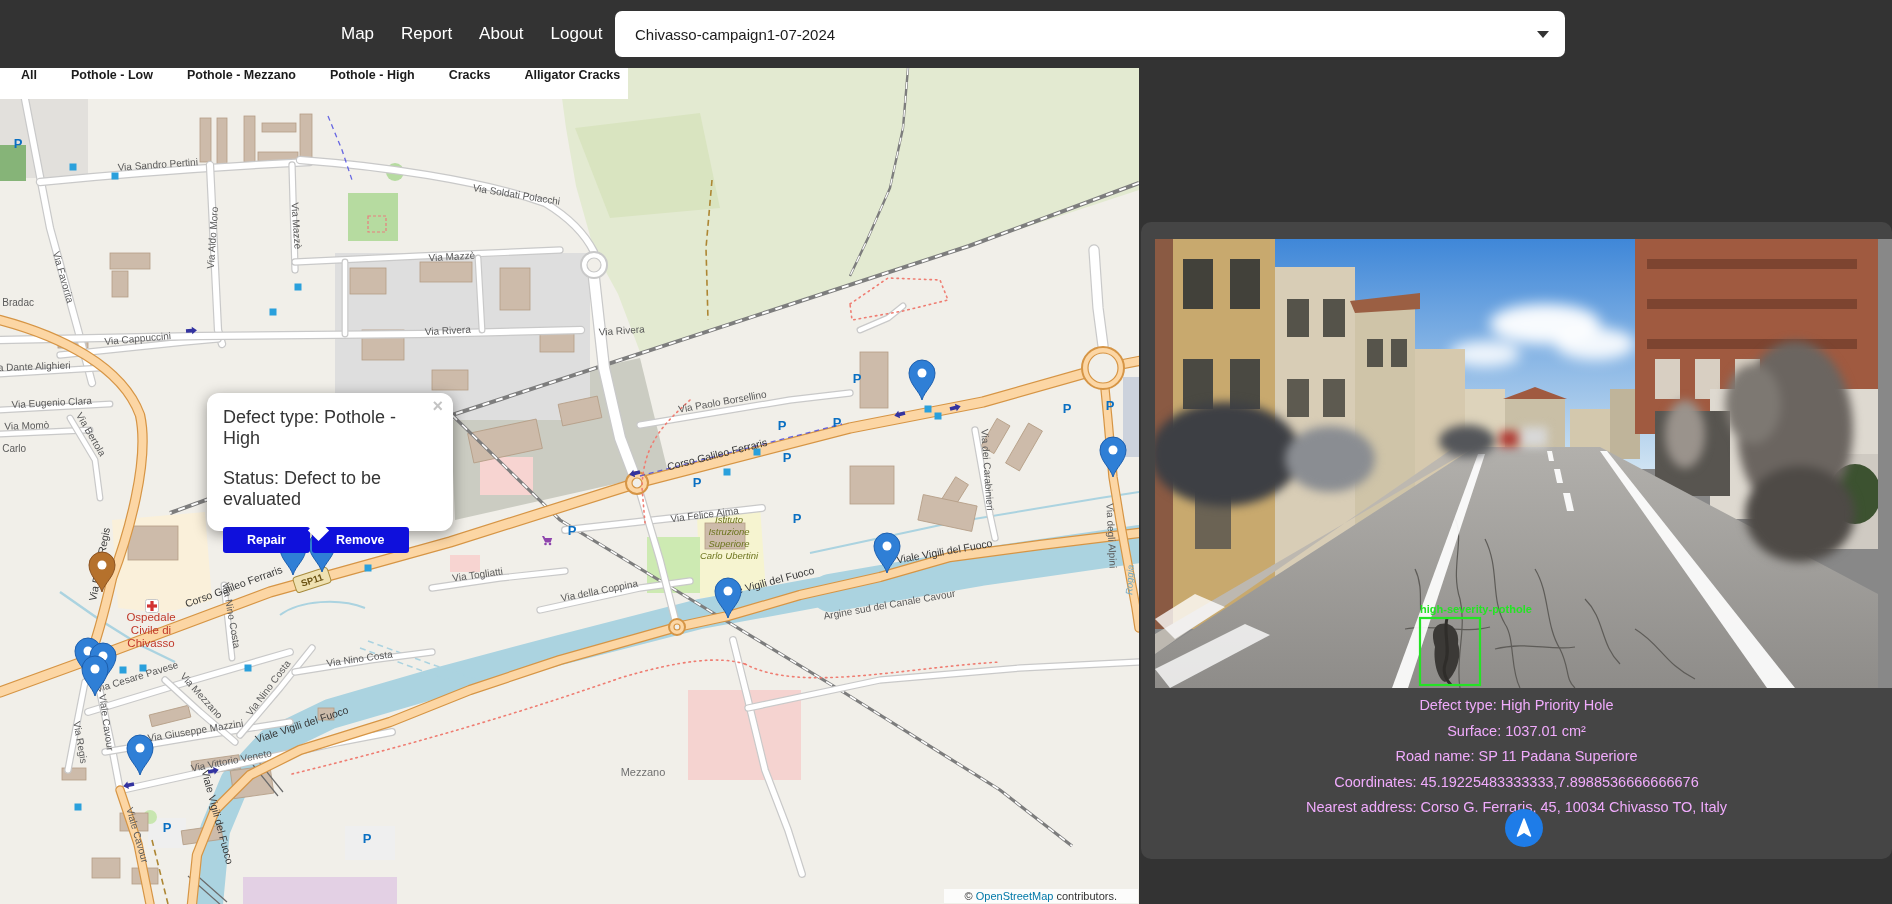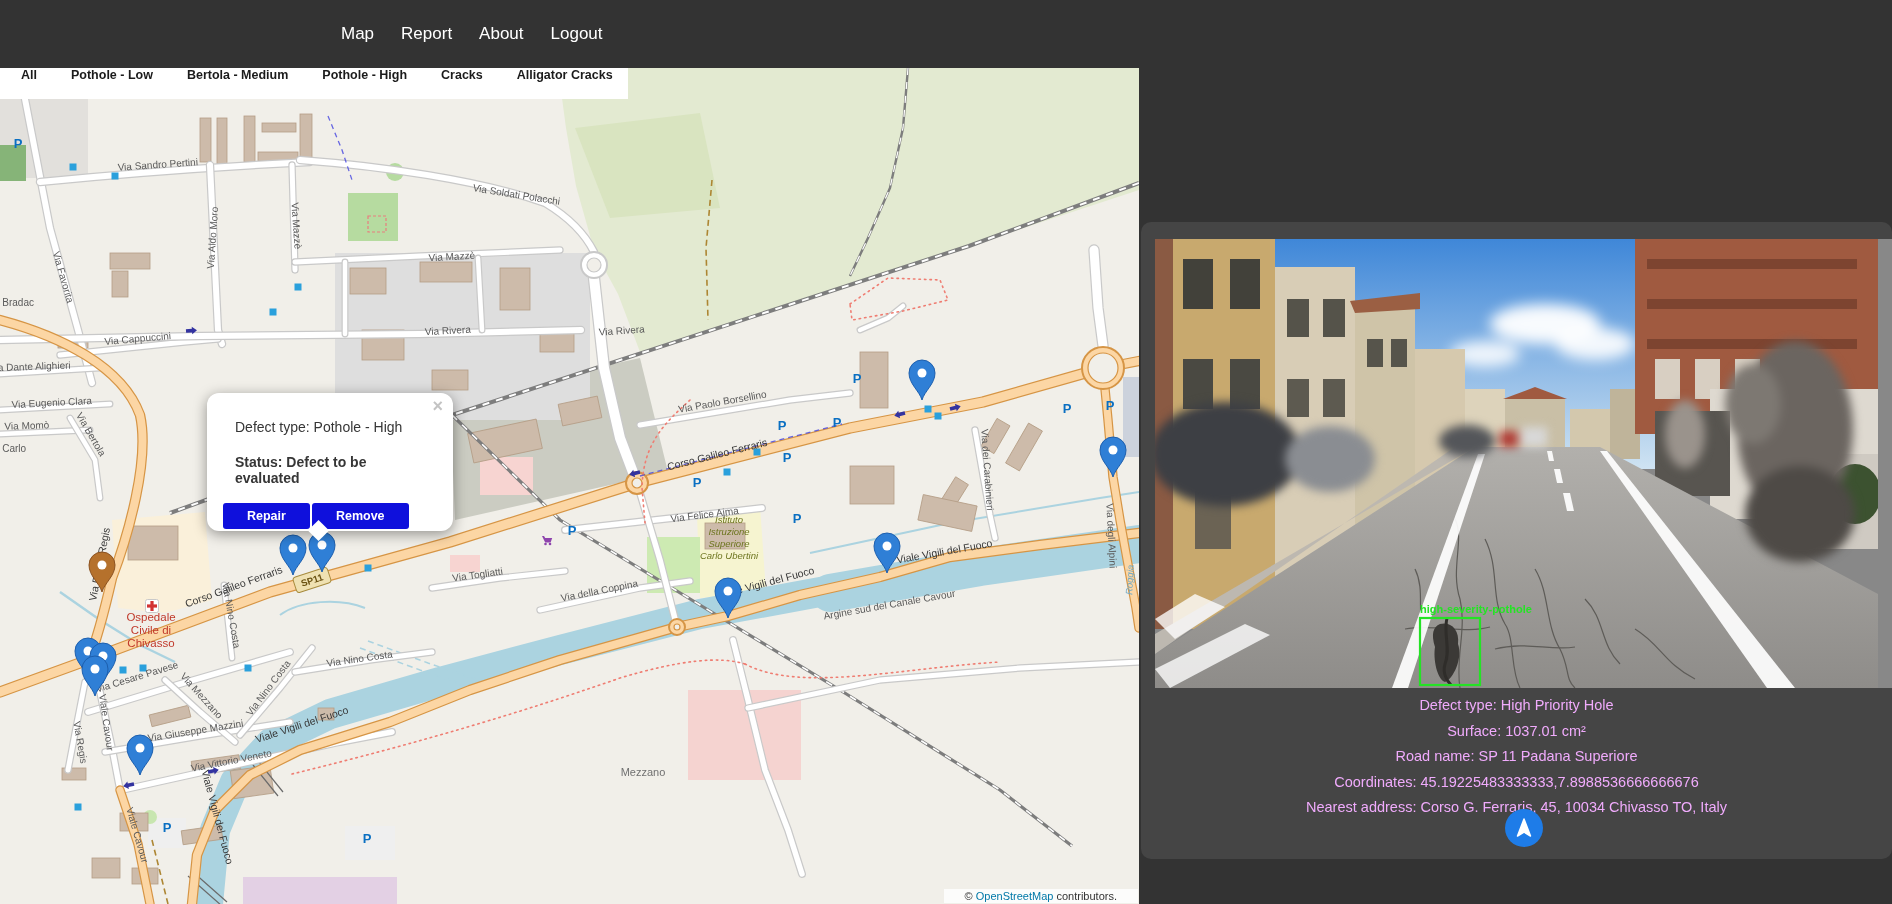--- a/index.html
+++ b/index.html
@@ -26,22 +26,22 @@
         padding:1px 21px;color:#333;z-index:40;}
   .attr a{color:#0078a8;text-decoration:none;cursor:pointer;}
   
   .popup{position:absolute;left:207px;top:325px;width:246px;height:138px;background:#fff;
          border-radius:12px;box-shadow:0 3px 14px rgba(0,0,0,.4);z-index:70;box-sizing:border-box;
          padding:14px 18px 12px 16px;}
   .popup .tail{position:absolute;left:104px;bottom:-7px;width:15px;height:15px;background:#fff;
                transform:rotate(45deg);}
   .popup .close{position:absolute;right:10px;top:4px;color:#c3c3c3;font-size:18px;font-weight:bold;
                 cursor:pointer;line-height:18px;}
-  .popup p{margin:12px;font-size:14px;color:#363636;}
-  .popup .status{margin-top:19px;font-weight:bold;}
+  .popup p{margin:0;font-size:18px;color:#363636;}
+  .popup .status{margin-top:19px;}
   .popup .btns{margin-top:17px;display:flex;gap:2px;}
   .popup button{background:#0f10dc;color:#fff;border:none;border-radius:3px;height:26px;
                 font-size:12.5px;font-weight:bold;font-family:inherit;cursor:pointer;padding:0 24px;}
   
   .card{position:absolute;left:1141px;top:222px;width:751px;height:637px;background:#454545;
         border-radius:10px;z-index:10;}
   .photo{position:absolute;left:14px;top:17px;width:801px;height:449px;overflow:hidden;background:#888;}
   .details{position:absolute;left:0;top:471px;width:100%;text-align:center;color:#f0abfc;
            font-size:14.5px;line-height:25.5px;}
   .locate{position:absolute;left:364px;top:587px;width:38px;height:38px;border-radius:50%;
@@ -62,26 +62,30 @@
 </head>
 <body>
 
 <div class="navbar">
   <div class="nav-links">
       <span class="nav-link">Map</span>
       <span class="nav-link">Report</span>
       <span class="nav-link">About</span>
       <span class="nav-link">Logout</span>
     </div>
+  <div class="campaign">
+    <span>Chivasso-campaign1-07-2024</span>
+    <span class="chev"></span>
+  </div>
 </div>
 
 <div class="tabbar">
     <span class="tab">All</span>
     <span class="tab">Pothole - Low</span>
-    <span class="tab">Bertola - Medium</span>
+    <span class="tab">Pothole - Mezzano</span>
     <span class="tab">Pothole - High</span>
     <span class="tab">Cracks</span>
     <span class="tab">Alligator Cracks</span>
   </div>
 
 <div class="map">
   <svg id="map-svg" width="1139" height="836" viewBox="0 0 1139 836">
       <rect x="0" y="0" width="1139" height="836" fill="#f1efe9"></rect>
       <polygon points="558,0 1139,0 1139,122 969,178 640,284 618,226 594,182 576,118 566,60" fill="#e3ead1"></polygon>
       <polygon points="575,60 700,45 720,140 610,150" fill="#d9e4c0"></polygon>

